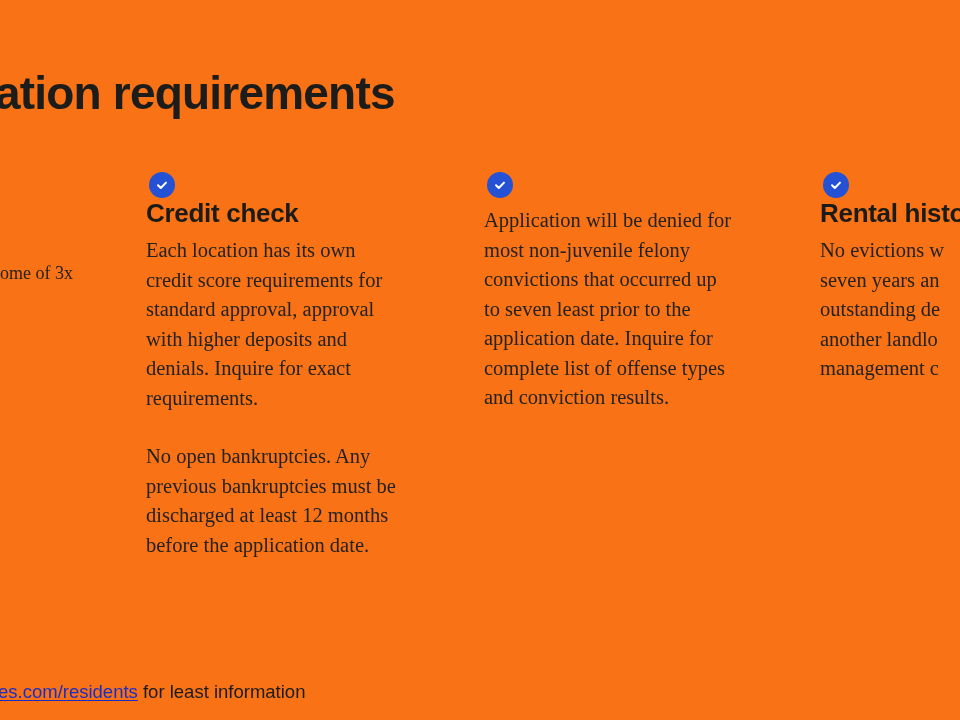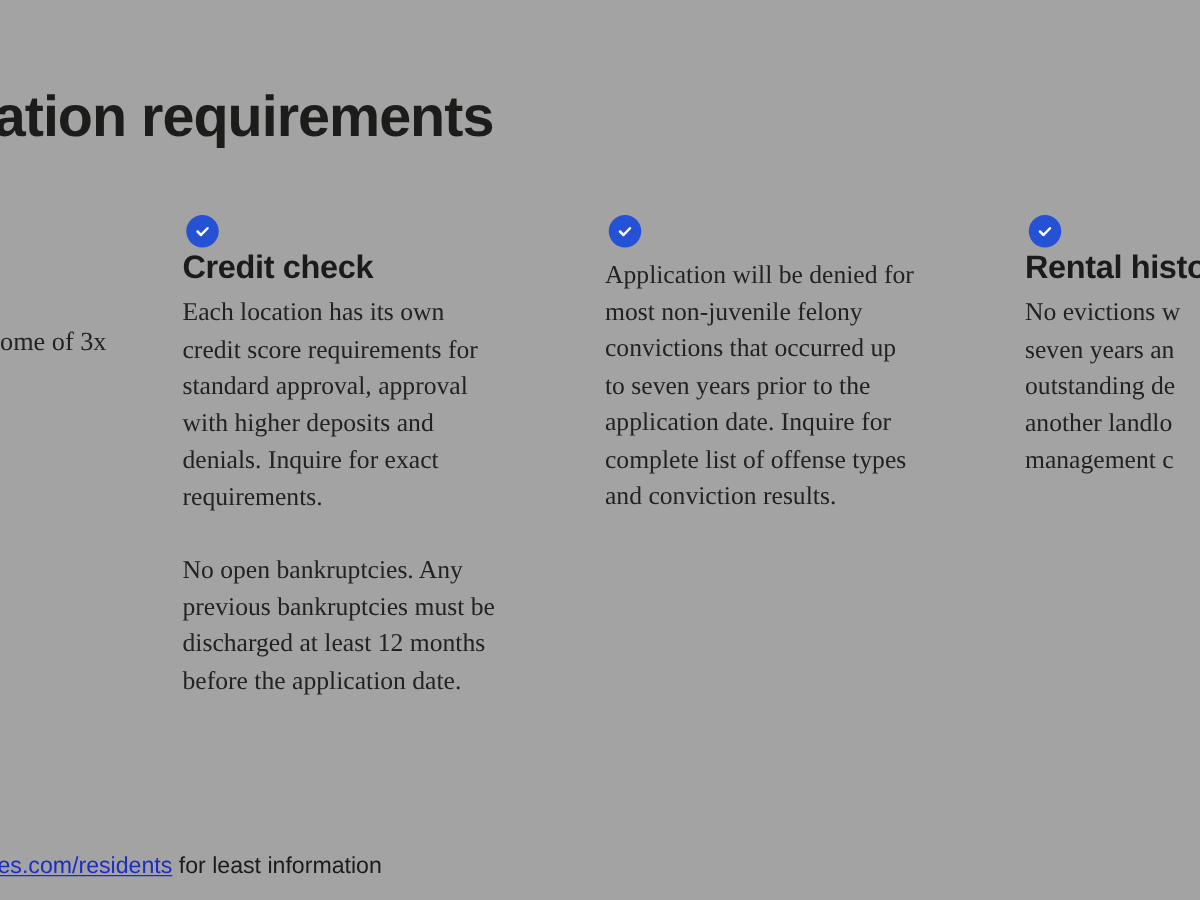--- a/index.html
+++ b/index.html
@@ -2,40 +2,40 @@
 <html style="--badge: #2552D4; --link: #1B2DC4;"><head>
 <meta charset="utf-8">
 <style>
   * { margin: 0; padding: 0; box-sizing: border-box; }
   html, body { background: #ffffff; }
   .page {
     position: relative;
     width: 960px;
     height: 720px;
     overflow: hidden;
-    background: #a3a3a3;
+    background: #f97316;
     font-family: "Liberation Sans", sans-serif;
   }
   .title {
     position: absolute;
     top: 66px;
     left: -5px;
     font-family: "Liberation Sans", sans-serif;
     font-size: 46px;
     font-weight: 600;
     letter-spacing: -0.8px;
     color: #1c1c1a;
     white-space: nowrap;
   }
   .income-partial {
     position: absolute;
     top: 259px;
     left: 0px;
     font-family: "Liberation Serif", serif;
-    font-size: 21px;
+    font-size: 18px;
     line-height: 29.5px;
     color: #242220;
     white-space: pre;
   }
   .col {
     position: absolute;
     top: 172px;
   }
   .col-credit     { left: 146px; width: 320px; }
   .col-background { left: 484px; width: 320px; }
@@ -116,21 +116,21 @@
 
   <section class="col col-background">
     <div class="badge">
       <svg width="14" height="14" viewBox="0 0 14 14" fill="none">
         <path d="M3 7.2 L5.8 10 L11 4.6" stroke="#ffffff" stroke-width="2" stroke-linecap="round" stroke-linejoin="round"></path>
       </svg>
     </div>
     <p class="col-body">Application will be denied for
 most non-juvenile felony
 convictions that occurred up
-to seven years prior to the
+to seven least prior to the
 application date. Inquire for
 complete list of offense types
 and conviction results.</p>
   </section>
 
   <section class="col col-rental">
     <div class="badge">
       <svg width="14" height="14" viewBox="0 0 14 14" fill="none">
         <path d="M3 7.2 L5.8 10 L11 4.6" stroke="#ffffff" stroke-width="2" stroke-linecap="round" stroke-linejoin="round"></path>
       </svg>

